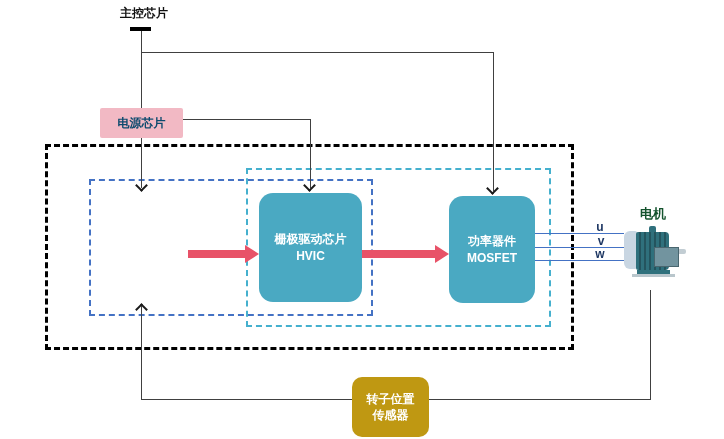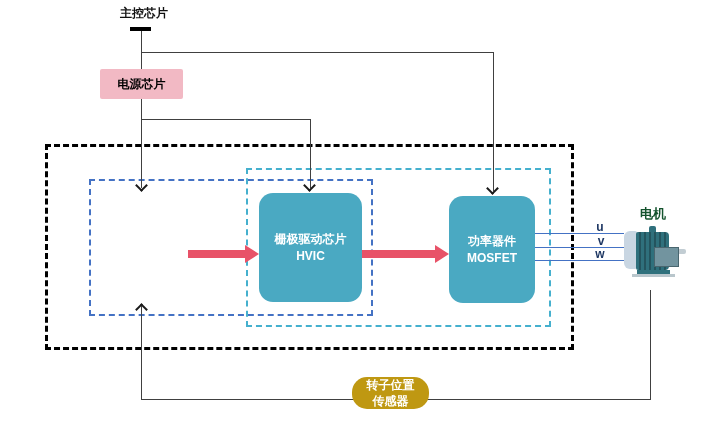--- a/index.html
+++ b/index.html
@@ -24,21 +24,21 @@
   .frame.cyan{border-width:2px;border-color:#45B0CE;}
   
   .block{
     position:absolute;display:flex;flex-direction:column;align-items:center;justify-content:center;
     color:#fff;font-weight:bold;font-size:12px;line-height:17px;text-align:center;border-radius:14px;
   }
   .block.mcu{background:#4472C4;}
   .block.teal{background:#4AA9C2;}
   .power-chip{
     position:absolute;display:flex;align-items:center;justify-content:center;
-    background:#F2B9C4;color:#000000;font-weight:bold;font-size:12px;border-radius:2px;
+    background:#F2B9C4;color:#0c4a6e;font-weight:bold;font-size:12px;border-radius:2px;margin-top:39px;
   }
   .sensor{
     position:absolute;display:flex;flex-direction:column;align-items:center;justify-content:center;
     background:#BF9812;color:#fff;font-weight:bold;font-size:12px;line-height:16px;border-radius:10px;text-align:center;
   }
   
   .red-arrow{position:absolute;display:flex;align-items:center;}
   .red-arrow .body{height:8px;background:#E85268;flex:1;}
   .red-arrow .head{width:0;height:0;border-top:9px solid transparent;border-bottom:9px solid transparent;border-left:14px solid #E85268;}
   
@@ -116,18 +116,18 @@
   <div>
     <div class="m-nub" style="left:649px;top:226px;width:7px;height:7px;"></div>
     <div class="m-cap" style="left:624px;top:231px;width:13px;height:38px;"></div>
     <div class="m-body" style="left:636px;top:232px;width:33px;height:38px;"></div>
     <div class="m-shaft" style="left:678px;top:249px;width:8px;height:5px;"></div>
     <div class="m-jbox" style="left:654px;top:247px;width:25px;height:20px;"></div>
     <div class="m-base" style="left:637px;top:270px;width:33px;height:4px;"></div>
     <div class="m-base2" style="left:632px;top:274px;width:43px;height:3px;"></div>
   </div>
 
-  <div class="sensor" style="left:352px;top:377px;width:77px;height:32px;border-radius:15px;">
+  <div class="sensor" style="left:352px;top:377px;width:77px;height:60px;">
     <span>转子位置</span>
     <span>传感器</span>
   </div>
 
 </div>
 
 </body></html>

